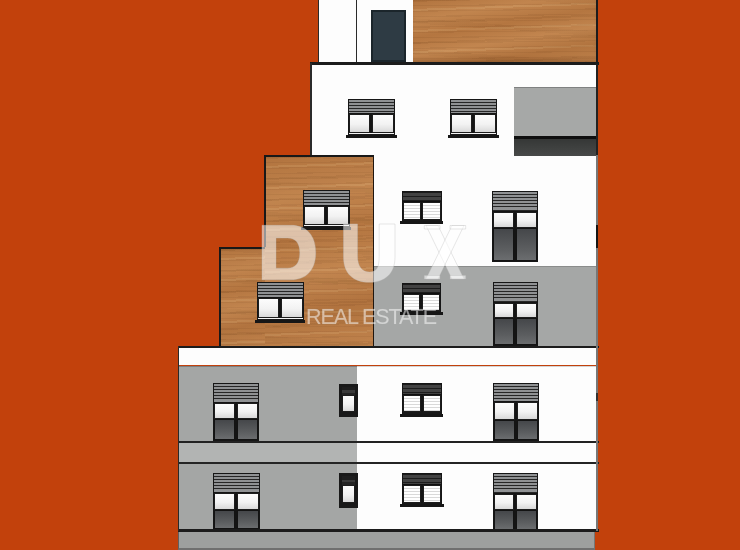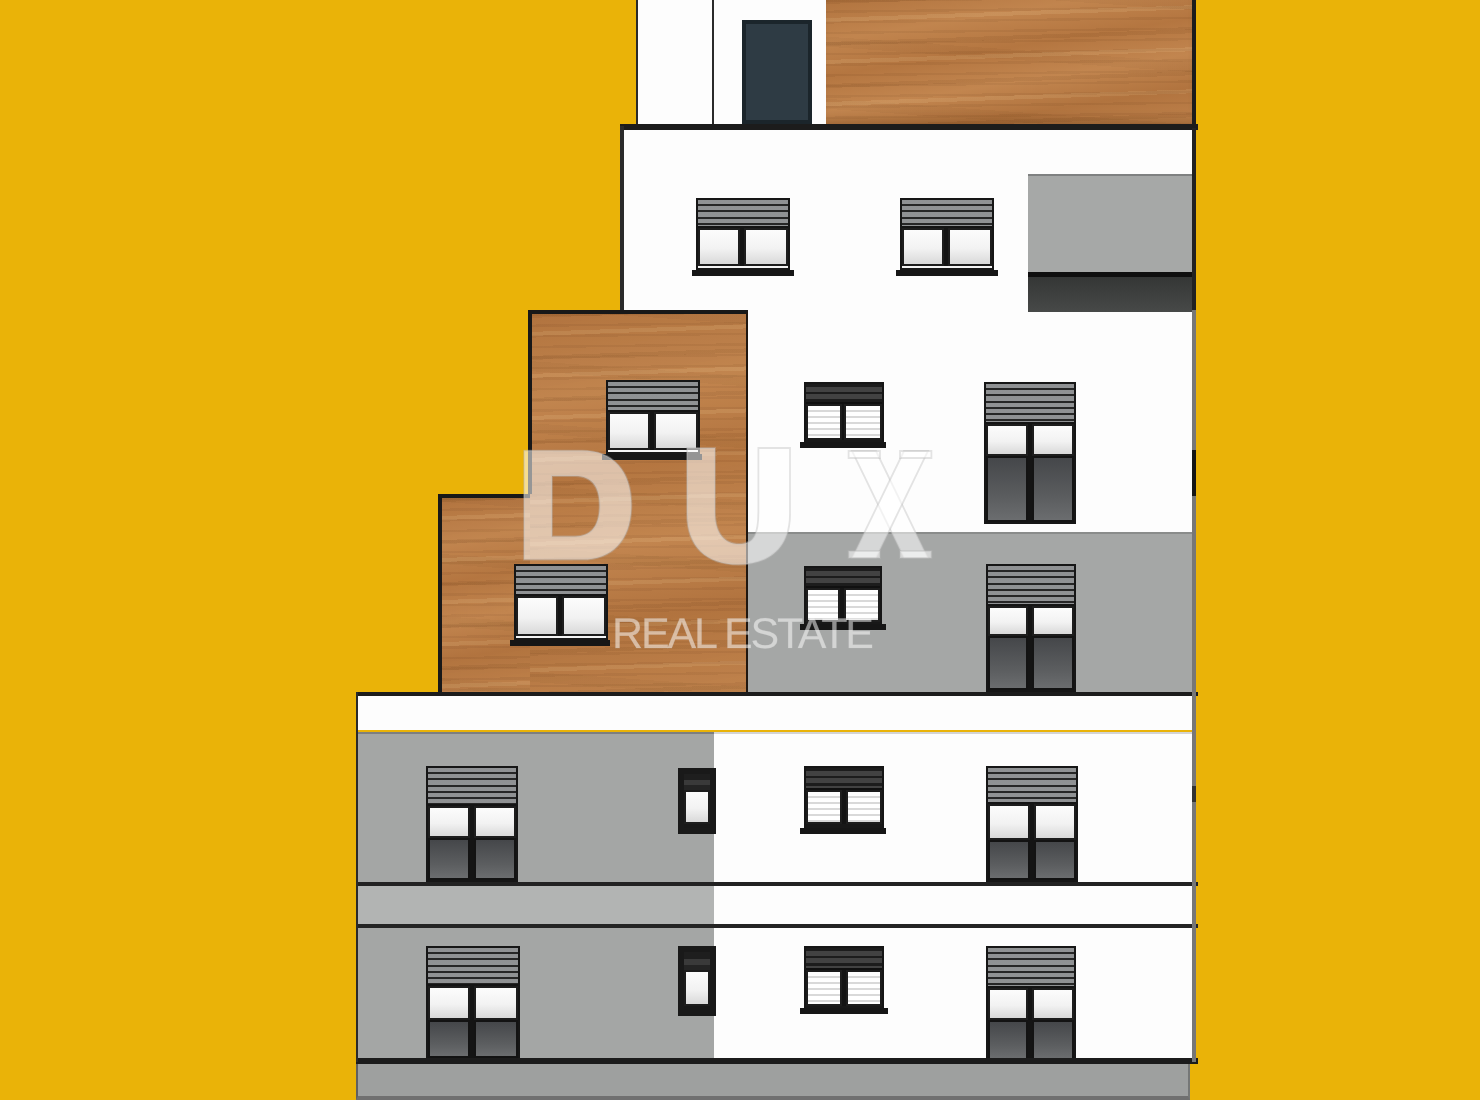--- a/index.html
+++ b/index.html
@@ -1,16 +1,16 @@
 <!DOCTYPE html>
 <html><head>
 <meta charset="utf-8">
 <style>
   html,body{margin:0;padding:0;background:#fff;}
-  #stage{position:relative;width:740px;height:550px;background:#eab308;overflow:hidden;
+  #stage{position:relative;width:740px;height:550px;background:#c2410c;overflow:hidden;
          font-family:"Liberation Sans",sans-serif;}
   .abs{position:absolute;}
   .wood{background-color:#bb7b44;
     background-image:
       linear-gradient(171deg, rgba(90,50,15,0.10) 0%, rgba(255,230,180,0.09) 22%, rgba(90,50,15,0.07) 41%, rgba(255,225,175,0.10) 60%, rgba(90,50,15,0.10) 78%, rgba(255,230,185,0.07) 100%),
       repeating-linear-gradient(178deg, rgba(110,60,20,0.12) 0px, rgba(110,60,20,0.12) 2px, rgba(0,0,0,0) 2px, rgba(0,0,0,0) 9px, rgba(255,225,170,0.13) 9px, rgba(255,225,170,0.13) 11px, rgba(0,0,0,0) 11px, rgba(0,0,0,0) 21px),
       repeating-linear-gradient(179.3deg, rgba(100,55,20,0.10) 0px, rgba(100,55,20,0.10) 1.2px, rgba(0,0,0,0) 1.2px, rgba(0,0,0,0) 5.3px),
       repeating-linear-gradient(184deg, rgba(120,70,30,0.08) 0px, rgba(120,70,30,0.08) 5px, rgba(0,0,0,0) 5px, rgba(0,0,0,0) 31px);}
   .white{background:#fdfdfd;}
   .win{position:absolute;display:flex;flex-direction:column;

